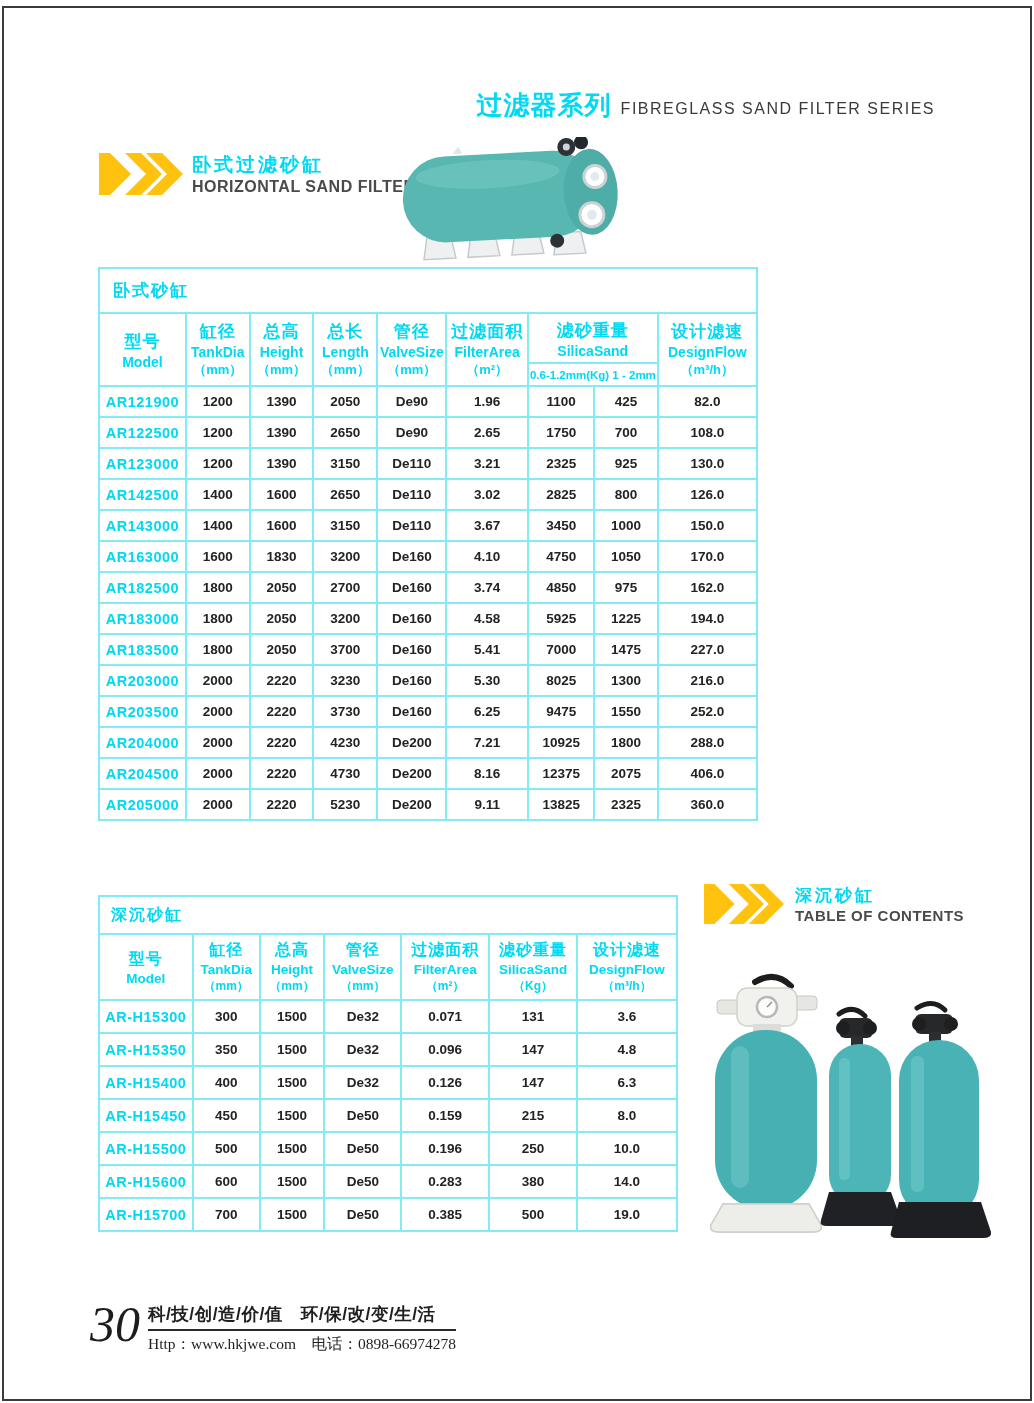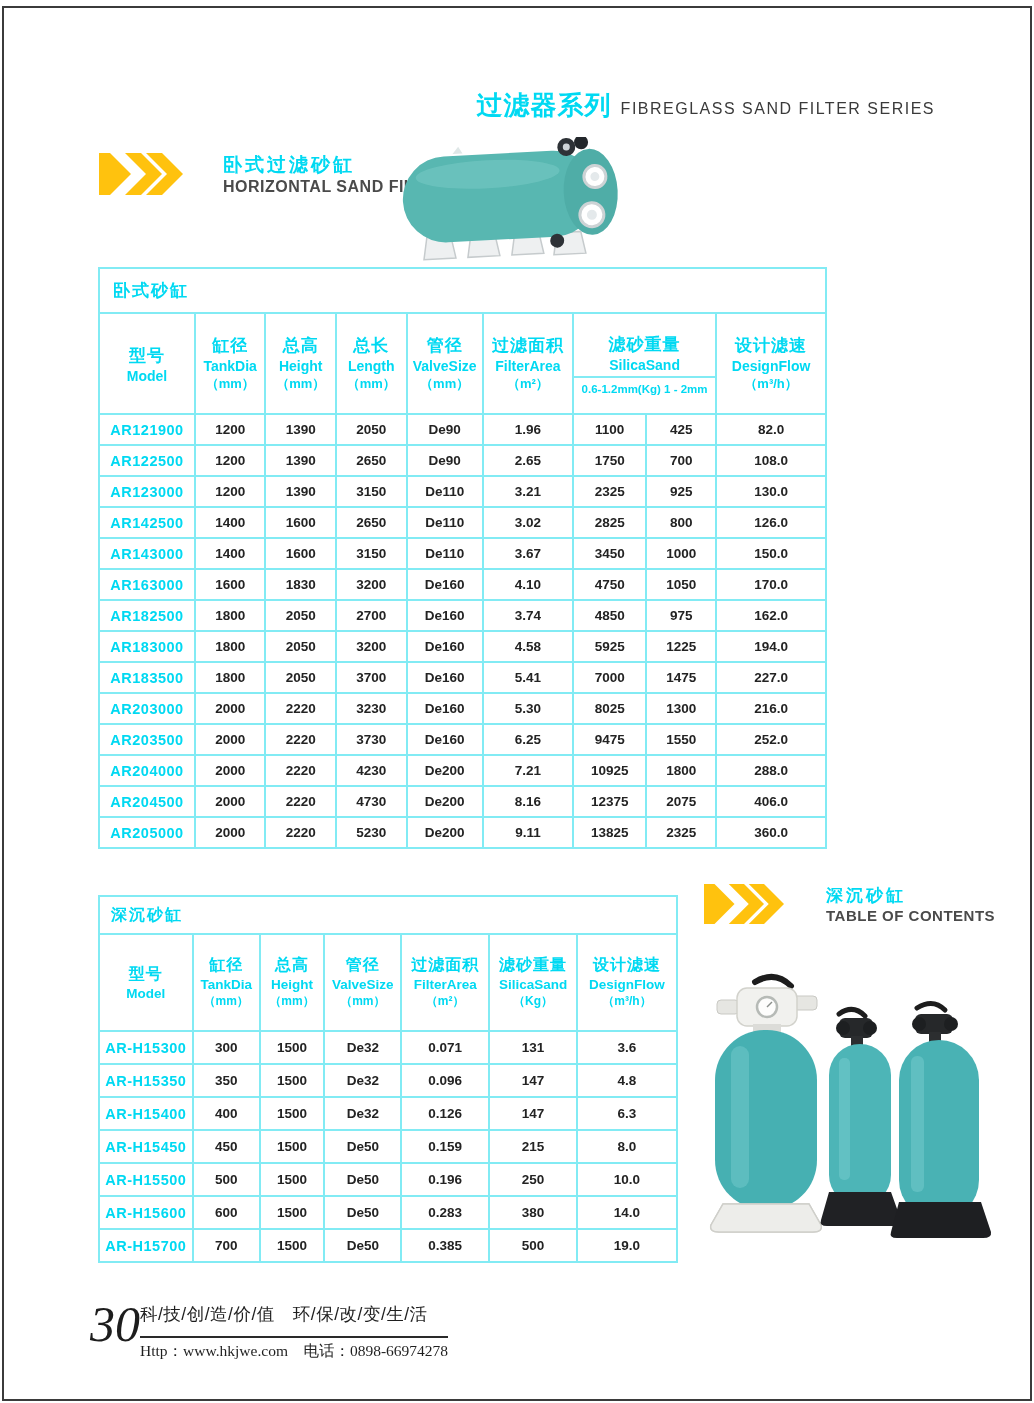--- a/index.html
+++ b/index.html
@@ -14,66 +14,66 @@
   body{font-family:"Liberation Sans","DejaVu Sans",sans-serif;}
   .page{position:relative;width:1034px;height:1403px;background:#ffffff;overflow:hidden;}
   .page-border{position:absolute;left:2px;top:6px;right:2px;bottom:2px;border:2px solid #3b3b3b;pointer-events:none;}
 
   
   .page-header{position:absolute;top:88px;right:99px;display:flex;align-items:baseline;gap:9px;white-space:nowrap;}
   .ph-zh{color:var(--cyan);font-size:26px;font-weight:bold;letter-spacing:1px;}
   .ph-en{color:#3a3a3a;font-size:16px;letter-spacing:1.5px;}
 
   
-  .section-head{position:absolute;display:flex;align-items:center;gap:31px;}
+  .section-head{position:absolute;display:flex;align-items:center;}
   .sec1{left:99px;top:152px;}
   .sec2{left:702px;top:884px;}
   .sec-text{margin-left:9px;}
   .sec-zh{color:var(--cyan);font-weight:bold;}
   .sec-en{color:#4a4a4a;font-weight:bold;}
   .sec1 .sec-zh{font-size:19px;letter-spacing:3px;}
   .sec1 .sec-en{font-size:16px;letter-spacing:0.5px;}
   .sec2 .sec-zh{font-size:17px;letter-spacing:3px;}
   .sec2 .sec-en{font-size:15px;letter-spacing:0.5px;}
   .arrows{display:block;}
 
   
   .tank-horizontal{position:absolute;left:397px;top:137px;width:228px;height:127px;}
   .tanks-vertical{position:absolute;left:693px;top:962px;width:318px;height:288px;}
 
   
   table{border-collapse:collapse;table-layout:fixed;background:#fff;position:absolute;}
-  .t1{left:98px;top:267px;width:729px;}
+  .t1{left:98px;top:267px;width:660px;}
   .t2{left:98px;top:895px;width:580px;}
   th,td{border:2px solid var(--grid);text-align:center;vertical-align:middle;}
   .title-row th{text-align:left;color:var(--cyan);font-weight:bold;}
   .t1 .title-row th{height:45px;font-size:17px;padding-left:13px;letter-spacing:2px;}
   .t2 .title-row th{height:38px;font-size:16px;padding-left:11px;letter-spacing:2px;}
-  .head-row th{color:var(--cyan);font-weight:bold;padding:20px 0;}
+  .head-row th{color:var(--cyan);font-weight:bold;padding:4px 0;}
   .t1 .head-row th{height:73px;}
   .t2 .head-row th{height:66px;}
   .head-row .zh{font-size:17px;letter-spacing:1px;}
   .t2 .head-row .zh{font-size:16px;}
   .head-row .en{font-size:14px;margin-top:1px;}
   .t2 .head-row .en{font-size:13.5px;}
   .head-row .unit{font-size:13px;font-weight:bold;margin-top:1px;}
   .t2 .head-row .unit{font-size:12px;}
   .t1 th.silica{padding:0;}
   .silica .top{padding:5px 0 3px;}
   .silica .sub{border-top:2px solid var(--grid);font-size:11.5px;padding:5px 1px 4px;white-space:nowrap;letter-spacing:0;}
   tbody td{color:var(--dark);font-weight:bold;font-size:13.5px;}
   .t1 tbody td{height:31px;}
   .t2 tbody td{height:33px;}
   tbody td.model{color:var(--cyan);font-size:14.5px;letter-spacing:0.5px;margin-top:36px;}
 
   
   .footer{position:absolute;left:90px;top:1300px;display:flex;align-items:flex-start;}
-  .page-num{font-family:"Liberation Serif","DejaVu Serif",serif;font-style:italic;font-size:50px;line-height:48px;color:#1d1d1d;margin-right:0;}
+  .page-num{font-family:"Liberation Serif","DejaVu Serif",serif;font-style:italic;font-size:50px;line-height:48px;color:#1d1d1d;margin-right:8px;}
   .footer-text{padding-top:2px;}
-  .slogan{font-size:17.5px;font-weight:normal;color:#1f1f1f;letter-spacing:0.5px;border-bottom:2px solid #2a2a2a;padding-bottom:10px;white-space:nowrap;}
+  .slogan{font-size:17.5px;font-weight:bold;color:#1f1f1f;letter-spacing:0.5px;border-bottom:2px solid #2a2a2a;padding-bottom:3px;white-space:nowrap;}
   .contact{font-family:"Liberation Serif","DejaVu Serif",serif;font-size:15.5px;color:#1f1f1f;margin-top:3px;white-space:nowrap;}
 </style>
 </head>
 <body>
 
 <div class="page">
   <div class="page-border"></div>
 
   <div class="page-header">
     <span class="ph-zh">过滤器系列</span>

